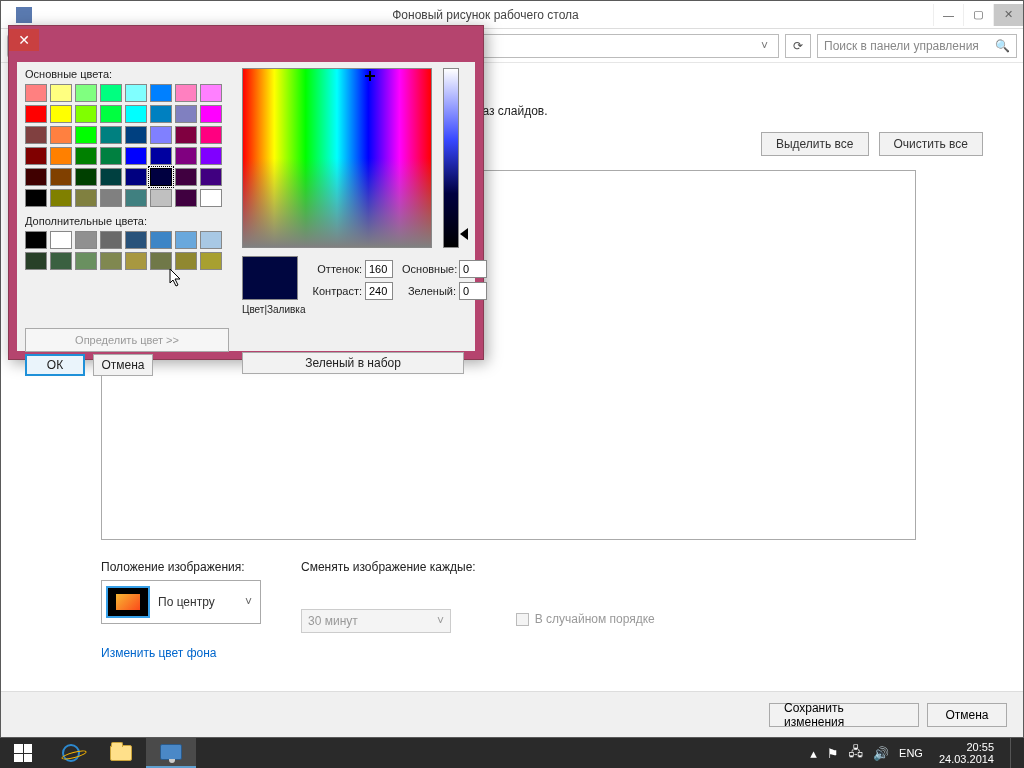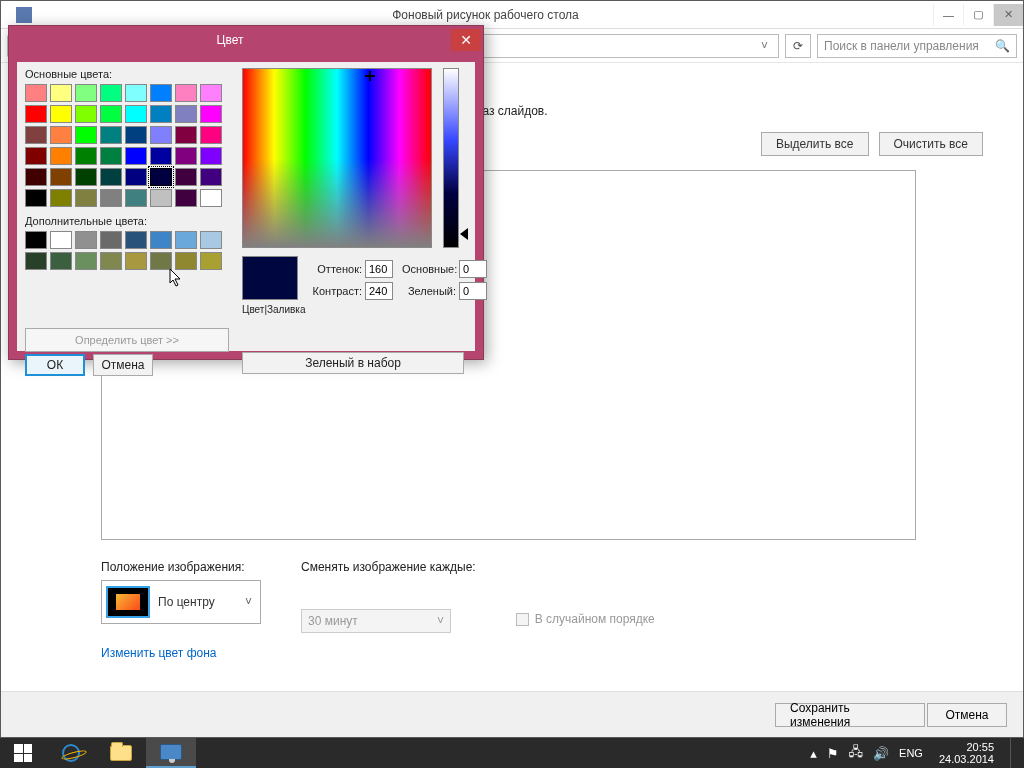--- a/index.html
+++ b/index.html
@@ -35,21 +35,21 @@
 .poscombo { width:160px; height:44px; border:1px solid #aaa; display:flex; align-items:center; padding:4px; gap:8px;}
 .posthumb { width:44px; height:32px; border:2px solid #37a0e8; background:#000; display:flex;align-items:center;justify-content:center;}
 .posthumb div{width:24px;height:16px;background:linear-gradient(135deg,#f7b733,#fc4a1a);}
 .poscombo .dd{margin-left:auto;color:#666;padding-right:4px;}
 .intcombo { width:150px;height:24px;border:1px solid #ccc;background:#f4f4f4;color:#999;display:flex;align-items:center;padding:0 6px;margin-top:35px;}
 .intcombo .dd{margin-left:auto;}
 .checkrow{display:flex;align-items:center;gap:6px;color:#999;}
 .checkrow .cb{width:13px;height:13px;border:1px solid #bbb;background:#f4f4f4;}
 .link { color:#0066cc; margin-top:22px; display:inline-block; cursor:default;}
 
-.footer { position:absolute; left:0; right:0; bottom:0; height:46px; background:#f0f0f0; border-top:1px solid #ddd; display:flex; align-items:center; justify-content:flex-end; padding:0 16px; gap:2px;}
+.footer { position:absolute; left:0; right:0; bottom:0; height:46px; background:#f0f0f0; border-top:1px solid #ddd; display:flex; align-items:center; justify-content:flex-end; padding:0 16px; gap:8px;}
 
 
 .color-dialog { position:absolute; left:8px; top:25px; width:476px; height:335px; background:#f0f0f0; border:1px solid #8a3a52; box-shadow:3px 3px 14px rgba(0,0,0,0.35);}
 .cd-titlebar { height:28px; background:#b5446e; display:flex; align-items:center; }
 .cd-titlebar .cdtitle { flex:1; text-align:center; color:#fff; font-size:12px; }
 .cd-titlebar .cdclose { width:30px; height:22px; background:#c94040; color:#fff; display:flex;align-items:center;justify-content:center;font-size:14px; margin-right:2px;}
 .cd-body { position:absolute; left:0; top:28px; right:0; bottom:0; background:#f0f0f0; border:8px solid #b5446e; padding:6px 8px; font-size:11px; color:#222;}
 .cd-left { position:absolute; left:8px; top:6px; width:205px;}
 .cd-left .seclabel{margin-bottom:4px;}
 .swatchgrid { display:grid; grid-template-columns: repeat(8, 22px); grid-auto-rows:18px; gap:3px; margin-bottom:8px;}
@@ -175,21 +175,20 @@
   </div>
 
   <div class="footer">
     <div class="btn" style="width:150px;">Сохранить изменения</div>
     <div class="btn" style="width:80px;">Отмена</div>
   </div>
 </div>
 
 <div class="color-dialog">
   <div class="cd-titlebar">
-    <div class="cdtitle">Цвет</div>
     <div class="cdclose">✕</div>
   </div>
   <div class="cd-body">
     <div class="cd-left">
       <div class="seclabel">Основные цвета:</div>
       <div class="swatchgrid" id="basic-grid">
           <div class="swatch" style="background: rgb(255, 128, 128);"></div>
           <div class="swatch" style="background: rgb(255, 255, 128);"></div>
           <div class="swatch" style="background: rgb(128, 255, 128);"></div>
           <div class="swatch" style="background: rgb(0, 255, 128);"></div>

